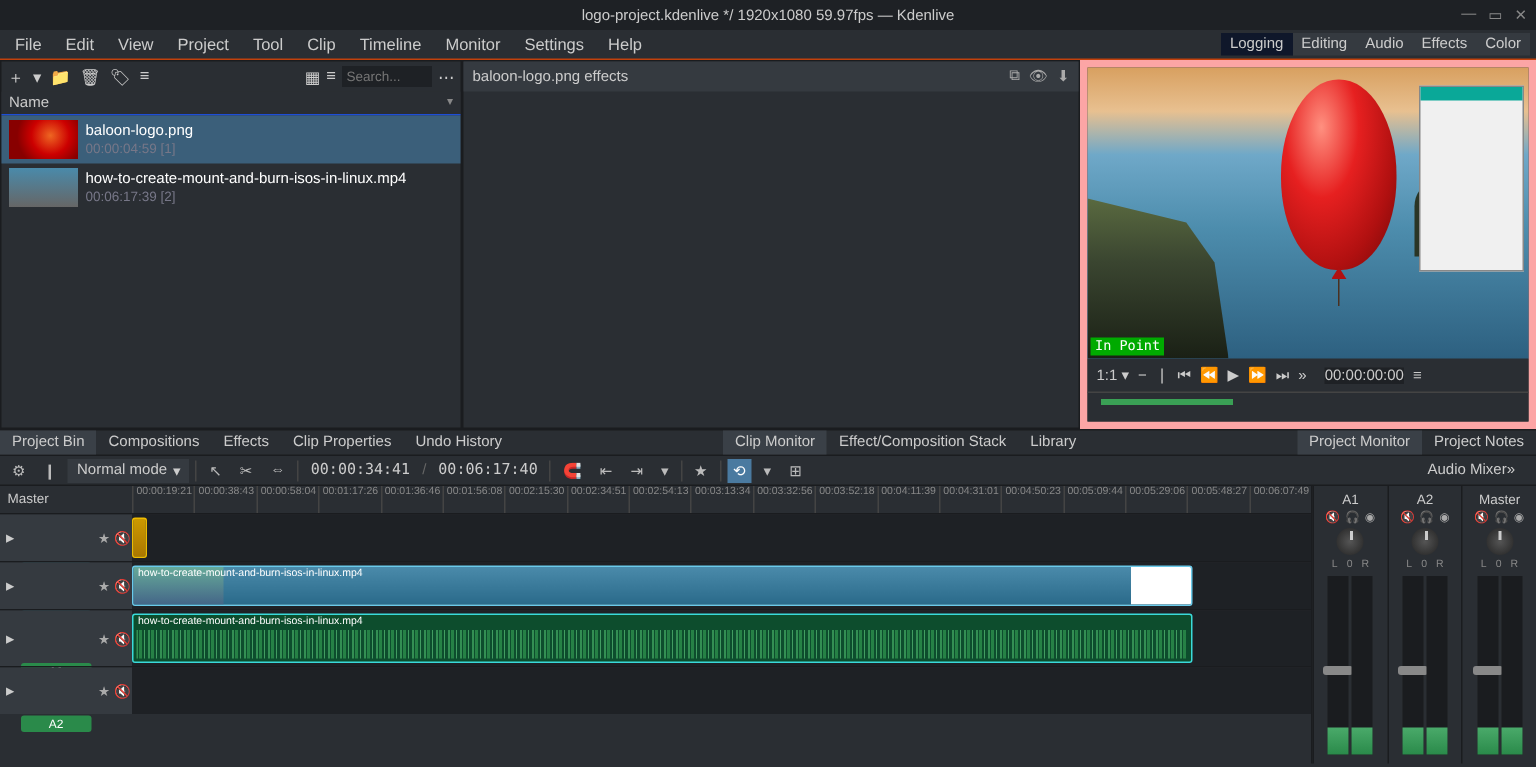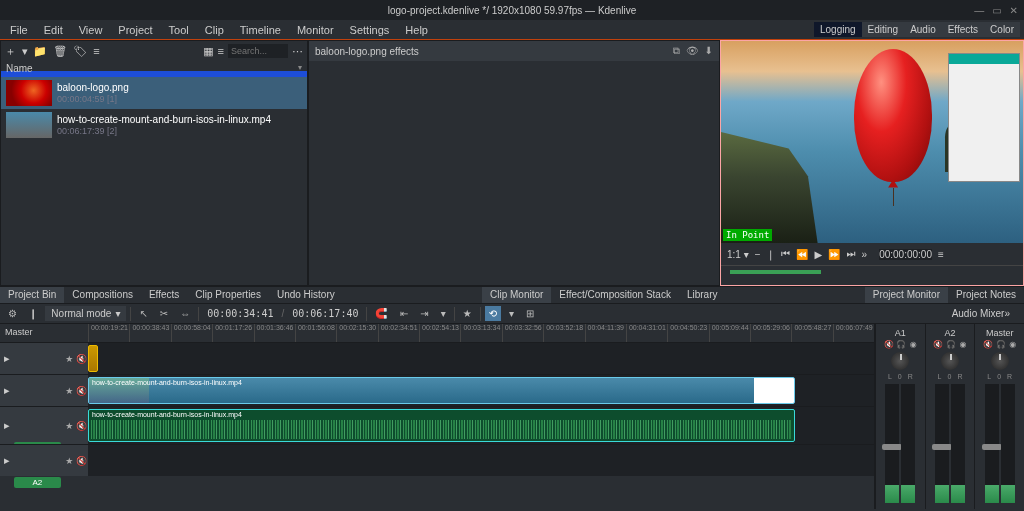--- a/index.html
+++ b/index.html
@@ -13,34 +13,34 @@
 .menubar .menus span { padding: 2px 6px; font-size: 11px; cursor: pointer; }
 .menubar .right-tabs { margin-left: auto; display: flex; gap: 0; font-size: 10px; }
 .menubar .right-tabs span { padding: 2px 6px; background: #353a40; cursor: pointer; }
 .menubar .right-tabs span.active { background: #0f172a; }
 .upper { display: flex; height: 246px; }
 .panel { background: #2a2e33; border: 1px solid #1a1c1f; }
 .bin { width: 308px; display: flex; flex-direction: column; }
 .bin-toolbar { height: 20px; display: flex; align-items: center; gap: 6px; padding: 0 4px; font-size: 11px; color: #ccc; }
 .bin-toolbar .right { margin-left: auto; display: flex; gap: 4px; align-items: center; }
 .search { width: 60px; height: 14px; background: #1e2125; border: none; color: #888; font-size: 9px; padding: 0 3px; }
-.bin-header { height: 16px; background: #2a2e33; padding: 2px 5px; font-size: 10px; border-bottom: 6px solid #1d4ed8; }
+.bin-header { height: 16px; background: #2a2e33; padding: 2px 5px; font-size: 10px; border-bottom: 1px solid #1d4ed8; }
 .bin-header::after { content: "▾"; float: right; font-size: 8px; color: #888; }
 .bin-item { display: flex; align-items: center; gap: 5px; padding: 3px 5px; }
 .bin-item.selected { background: #3b5f7a; }
 .thumb { width: 46px; height: 26px; background: #000; flex-shrink: 0; position: relative; }
 .thumb.balloon { background: radial-gradient(circle at 60% 40%, #e62 0%, #c00 40%, #800 70%), #000; }
 .thumb.video { background: linear-gradient(#4a8aaa, #666); }
 .bin-item-text { display: flex; flex-direction: column; line-height: 1.2; }
 .bin-item-title { font-size: 10px; color: #fff; }
 .bin-item-meta { font-size: 9px; color: #778; }
 .effects-panel { width: 412px; display: flex; flex-direction: column; }
 .effects-header { height: 20px; display: flex; align-items: center; padding: 0 6px; font-size: 10px; background: #353a40; }
 .effects-header .icons { margin-left: auto; display: flex; gap: 6px; color: #aaa; font-size: 10px; }
-.monitor { flex: 1; display: flex; flex-direction: column; border: 1px solid #fca5a5; }
+.monitor { flex: 1; display: flex; flex-direction: column; border: 5px solid #fca5a5; }
 .monitor-view { flex: 1; position: relative; background: linear-gradient(to bottom, #d8a060 0%, #e8c090 15%, #6fa8c8 30%, #4d8dad 55%, #2d6080 100%); overflow: hidden; }
 .cliff-l { position: absolute; left: 0; bottom: 0; width: 32%; height: 55%; background: linear-gradient(to top, #1a2015 0%, #3a4530 60%, #5a6a40 100%); clip-path: polygon(0 0, 70% 15%, 90% 40%, 100% 100%, 0 100%); }
 .cliff-r { position: absolute; right: 14%; bottom: 35%; width: 12%; height: 25%; background: #2a3525; border-radius: 30% 30% 0 0; }
 .balloon-big { position: absolute; left: 44%; top: 4%; width: 26%; height: 80%; }
 .balloon-big .body { width: 100%; height: 82%; background: radial-gradient(ellipse at 35% 25%, #ff9080 0%, #e62020 35%, #b01010 70%, #700808 100%); border-radius: 50% 50% 48% 48%; }
 .balloon-big .knot { width: 10px; height: 8px; background: #b01010; margin: -2px auto 0; clip-path: polygon(50% 0, 100% 100%, 0 100%); }
 .balloon-big .string { width: 1px; height: 18px; background: #4a3020; margin: 0 auto; }
 .dialog-overlay { position: absolute; right: 1%; top: 6%; width: 24%; height: 64%; background: #f0f0f0; border: 1px solid #888; font-size: 5px; color: #333; }
 .dialog-overlay .dtb { height: 8%; background: #0aa898; }
 .in-point { position: absolute; left: 2px; bottom: 2px; background: #0a0; color: #fff; font-size: 9px; padding: 1px 3px; font-family: monospace; }

